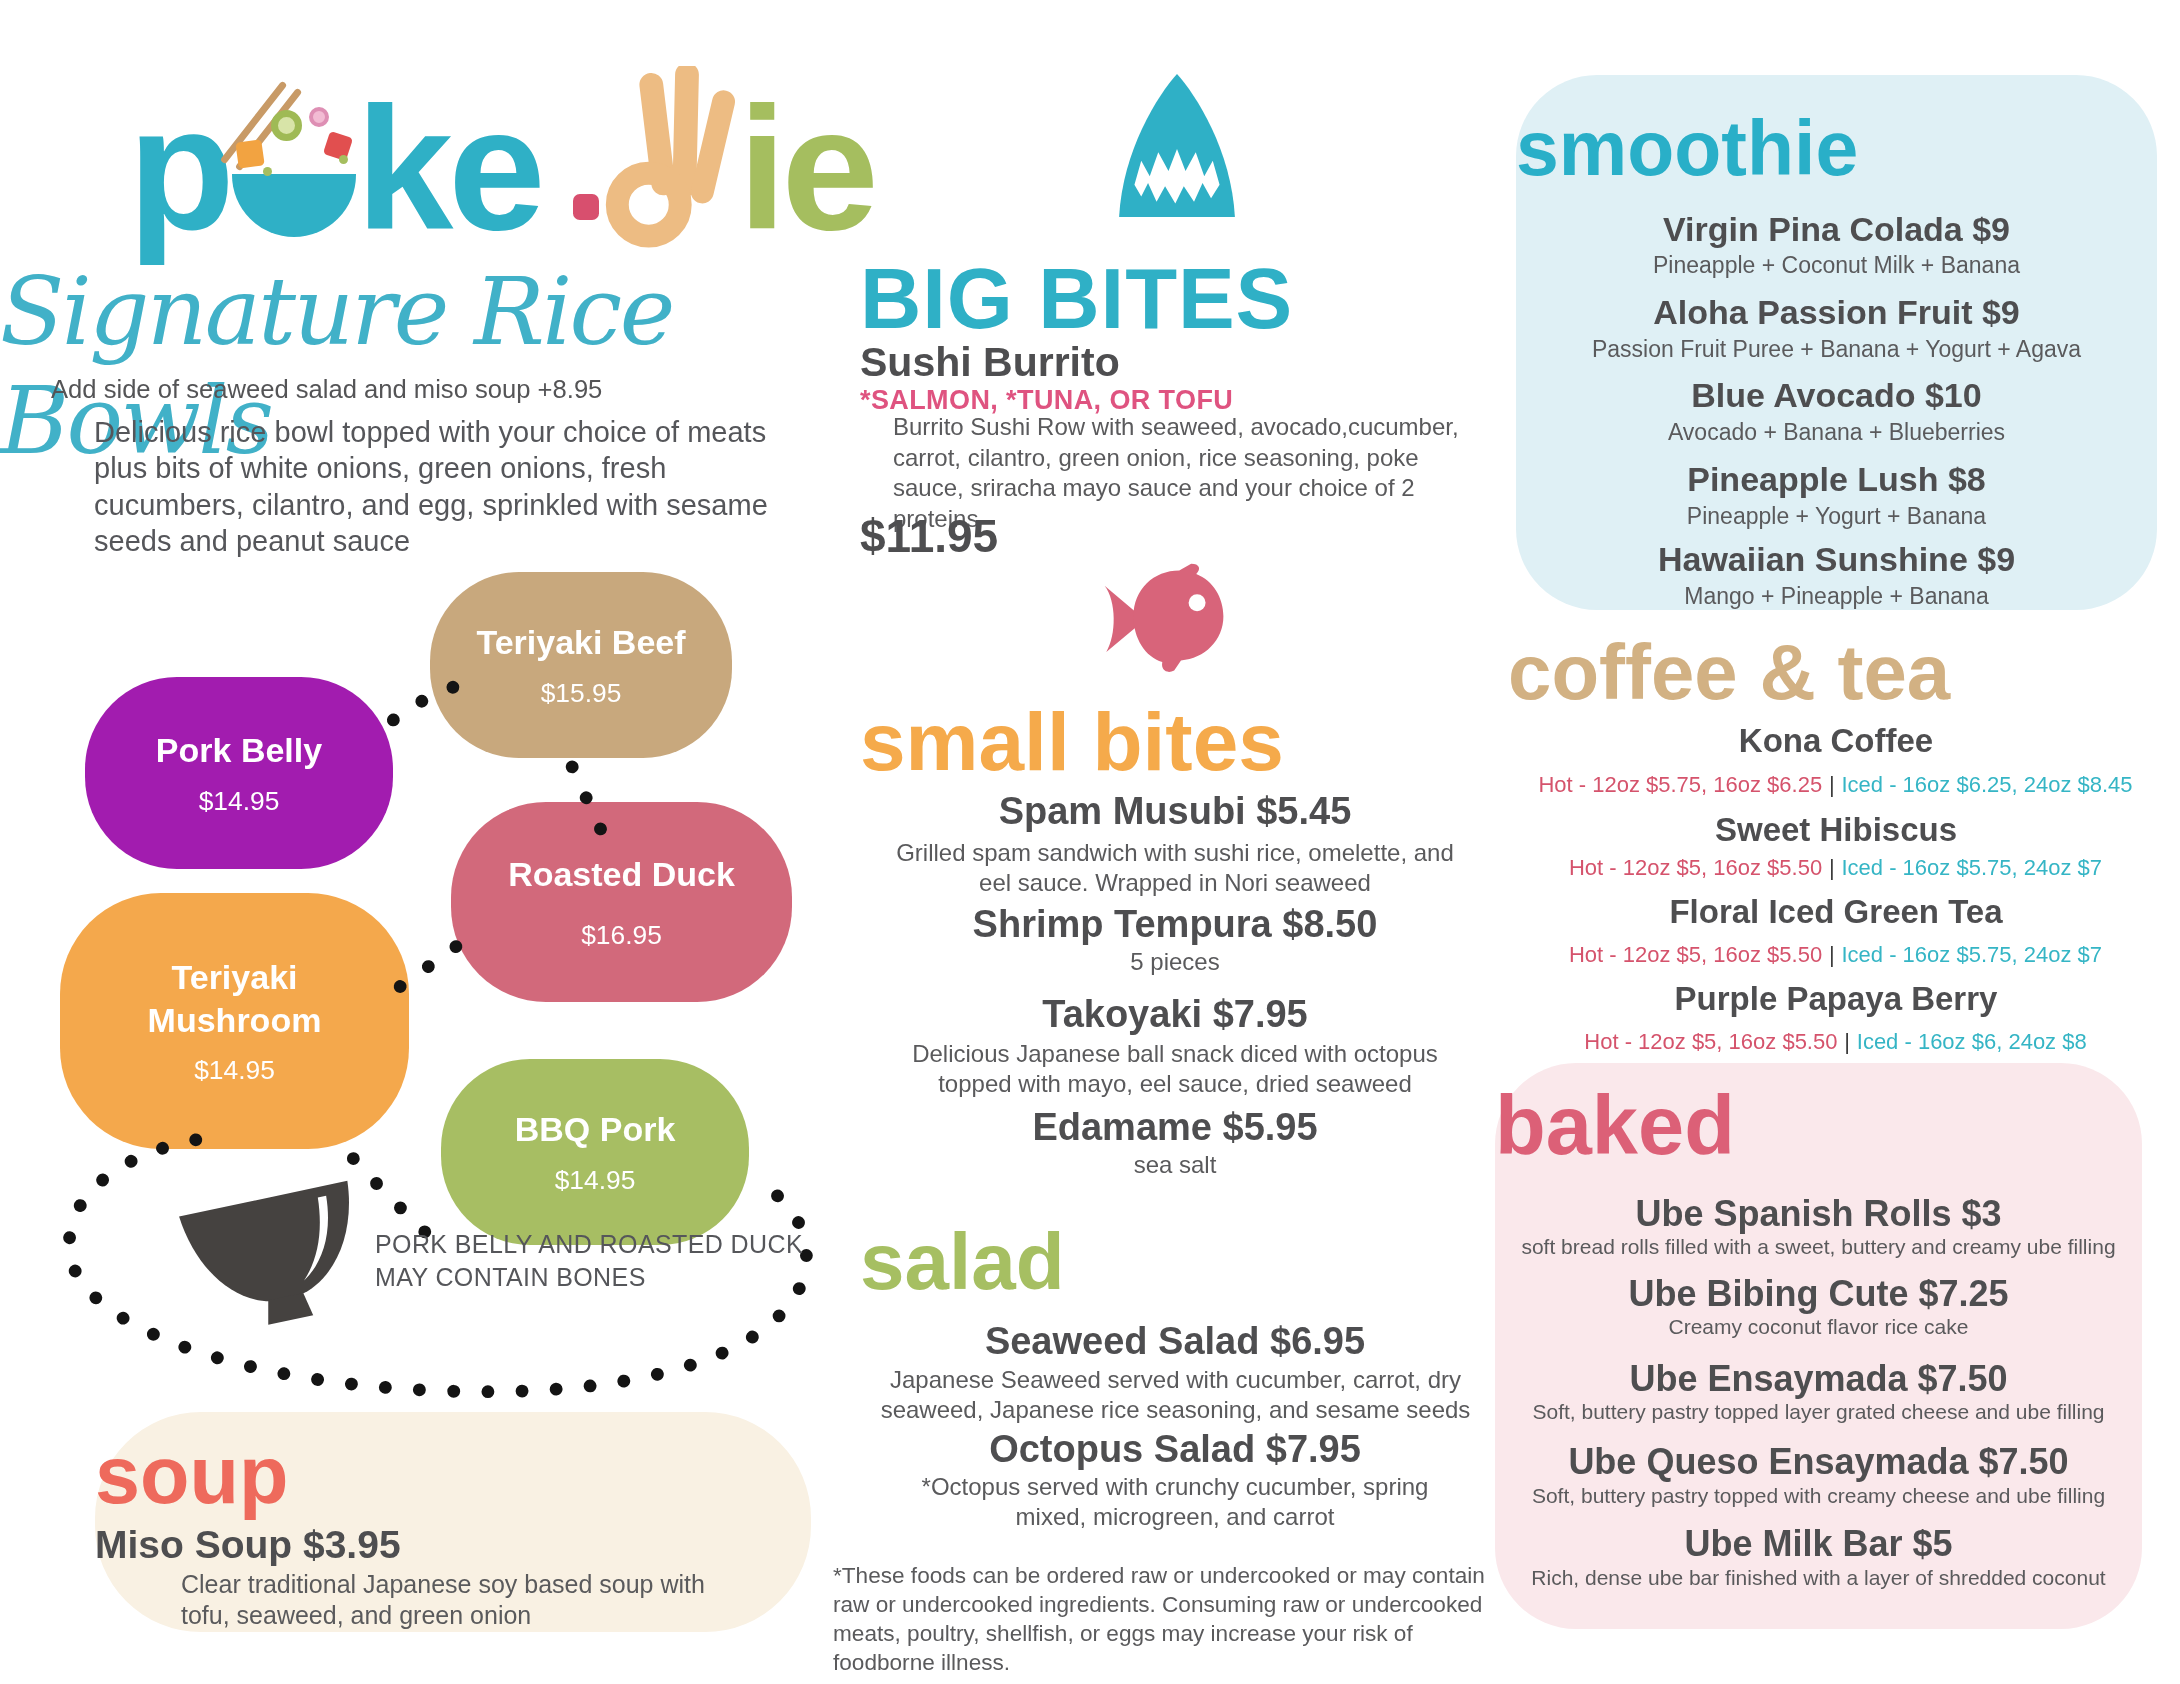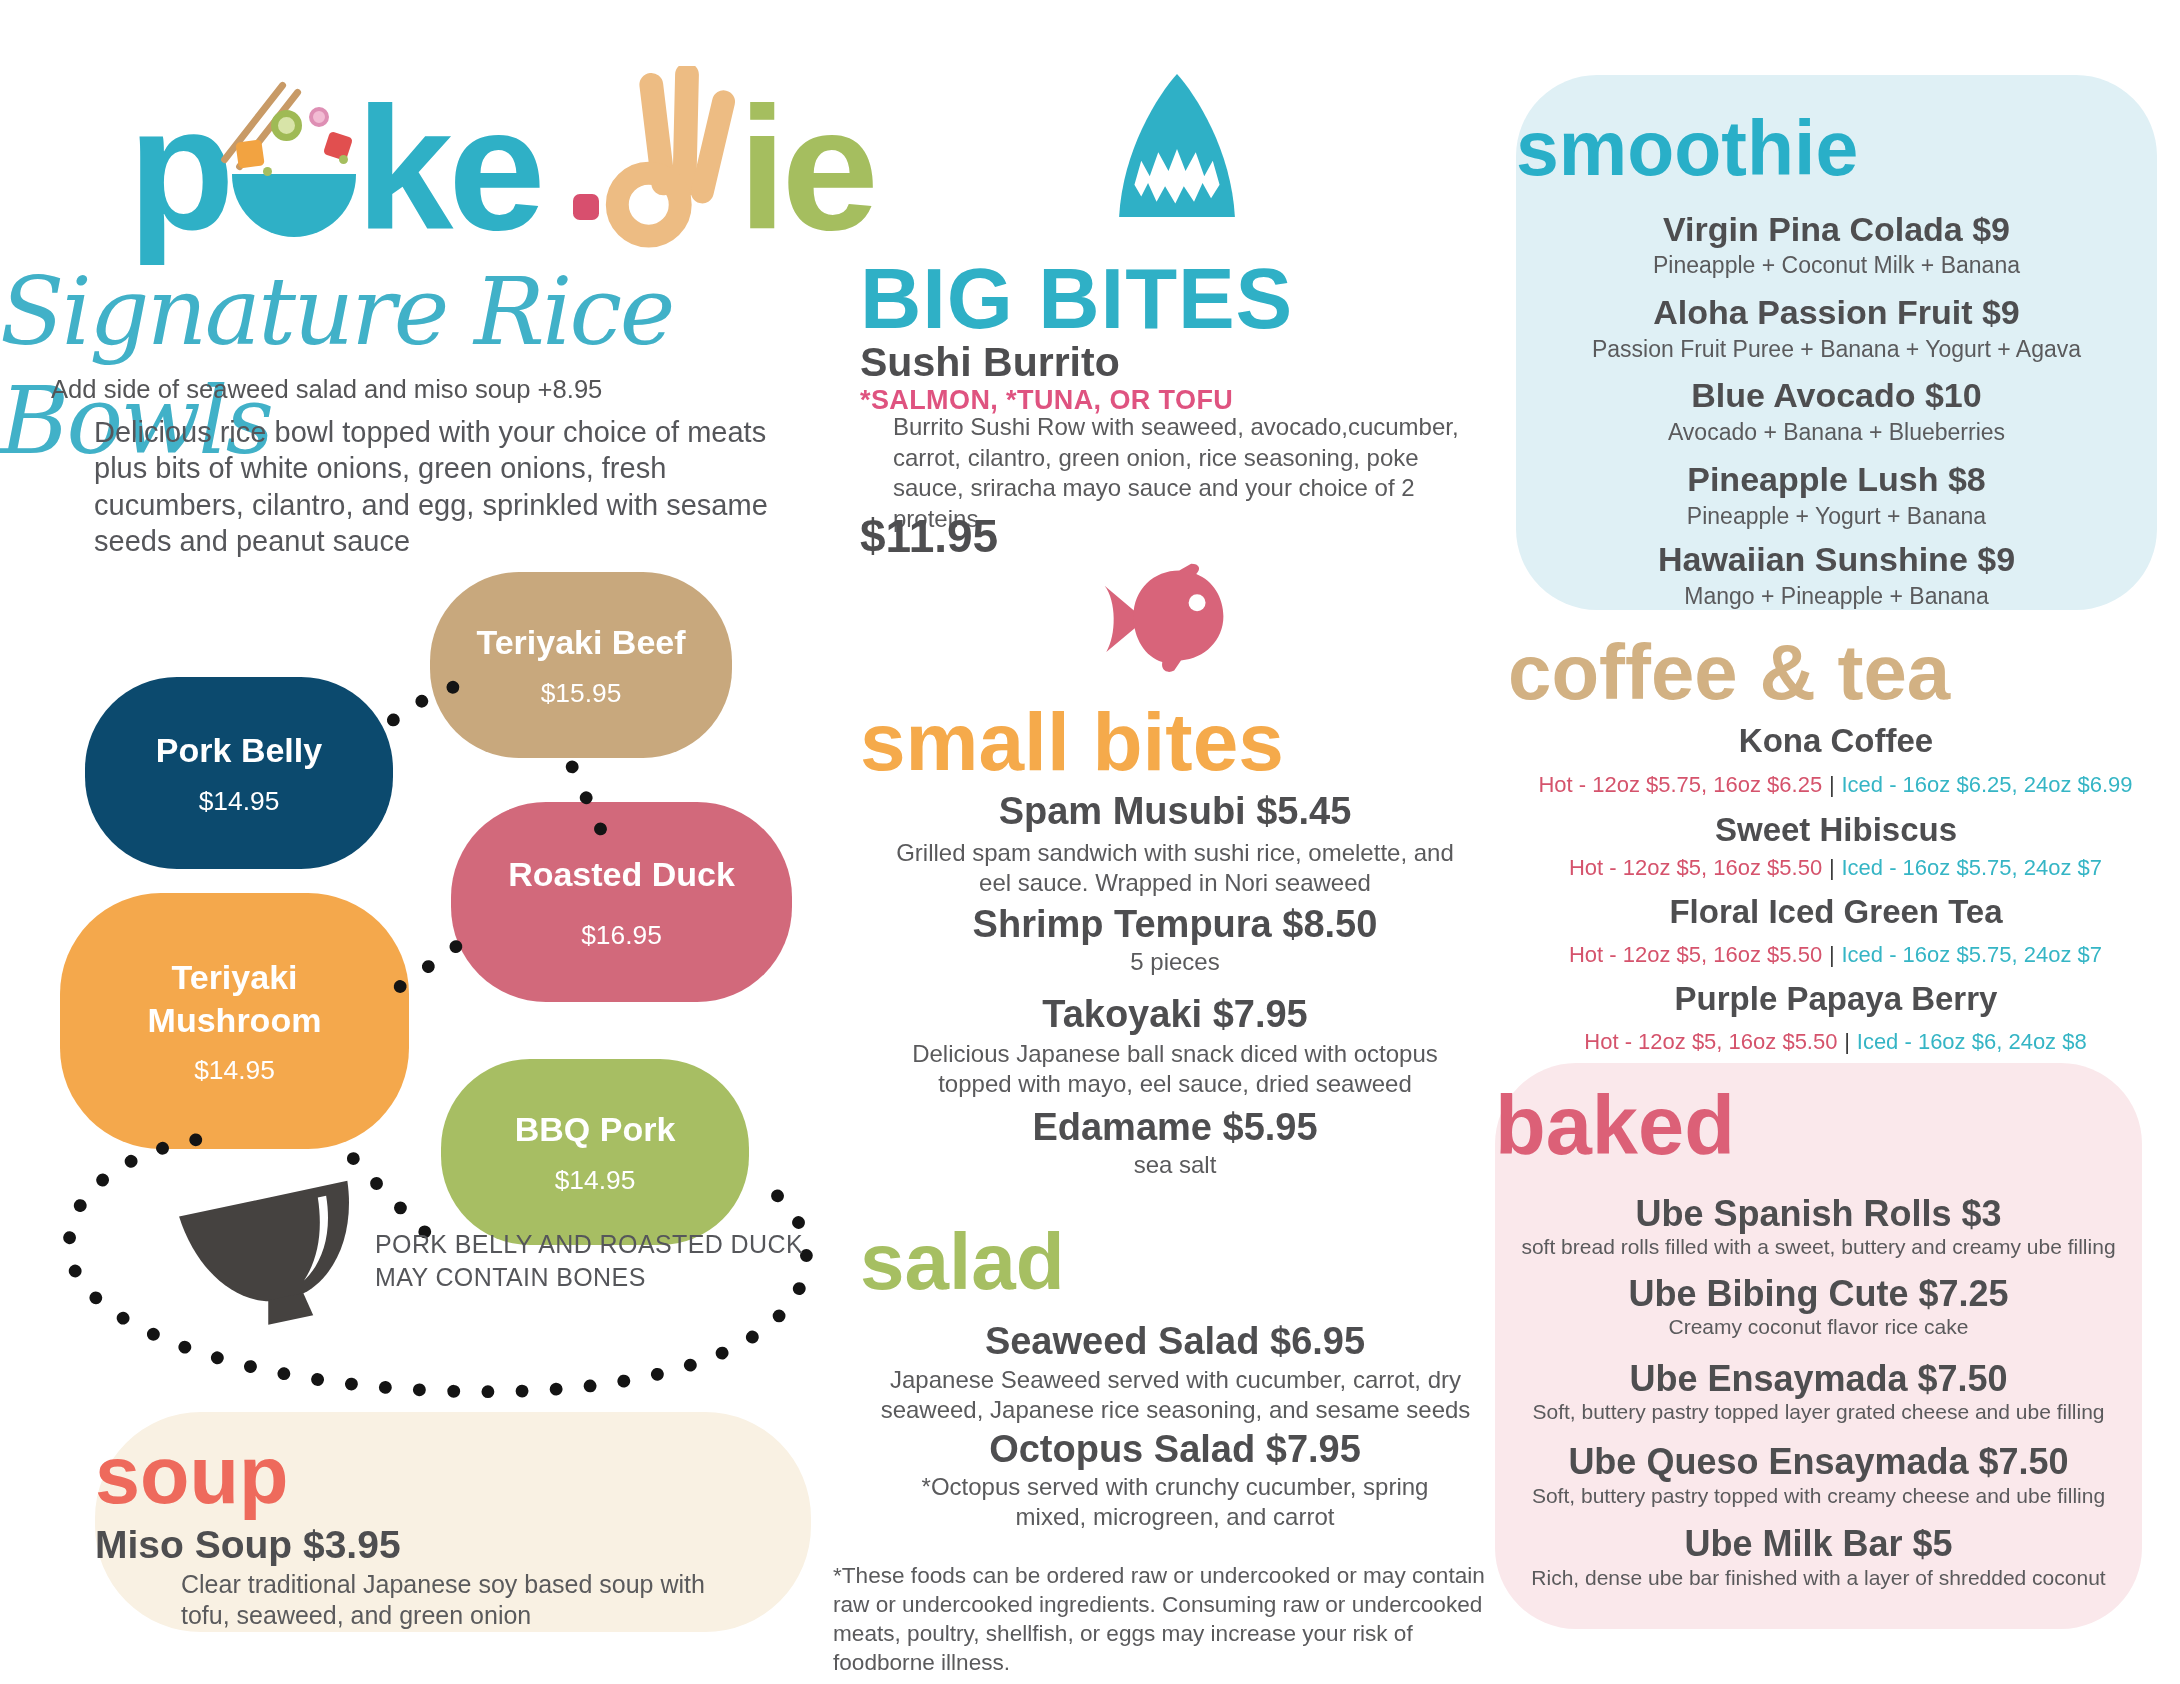--- a/index.html
+++ b/index.html
@@ -29,21 +29,21 @@
 
   #tagline { left:0; top:257px; width:911px; font-family:"DejaVu Serif", serif; font-style:italic;
              font-size:94px; color:#41B1C8; letter-spacing:-2.6px; }
   #addside { left:51px; top:375px; width:877px; font-size:25.6px; color:#545456; }
   #rice-desc { left:94px; top:414px; width:724px; font-size:29px; font-weight:normal; color:#55565A; line-height:1.25; }
 
   .bubble { position:absolute; display:flex; flex-direction:column; align-items:center; justify-content:center; }
   .bubble .b-name { color:#fff; font-weight:bold; font-size:34px; line-height:1.25; text-align:center; }
   .bubble .b-price { color:#fff; font-size:26.4px; margin-top:13.6px; text-align:center; }
   #bubble-0 { left:430px; top:572px; width:302px; height:186px; background:#C8A87D; border-radius:89px; }
-  #bubble-1 { left:85px; top:677px; width:308px; height:192px; background:#0c4a6e; border-radius:92px; }
+  #bubble-1 { left:85px; top:677px; width:308px; height:192px; background:#a21caf; border-radius:92px; }
   #bubble-2 { left:451px; top:802px; width:341px; height:200px; background:#D2697B; border-radius:95px;gap:10px; }
   #bubble-3 { left:60px;  top:893px; width:349px; height:256px; background:#F4A84C; border-radius:101px; }
   #bubble-3 .b-name { width:256px; }
   #bubble-4 { left:441px; top:1059px; width:308px; height:186px; background:#A7BE63; border-radius:89px; }
 
   #left-art { left:51px; top:528px; }
   #bones-note { left:375px; top:1228px; width:443px; font-size:25px; color:#55565A; line-height:1.3; letter-spacing:0.4px; }
 
   #soup-box { left:95px; top:1412px; width:716px; height:220px; background:#F9F1E3; border-radius:106px; }
   #soup-heading { left:95px; top:1429px; width:716px; font-size:81px; font-weight:bold; color:#EE6A5C; }
@@ -218,21 +218,21 @@
 <div id="smo2-name" class="sm-name">Blue Avocado $10</div>
 <div id="smo2-ing" class="sm-ing">Avocado + Banana + Blueberries</div>
 <div id="smo3-name" class="sm-name">Pineapple Lush $8</div>
 <div id="smo3-ing" class="sm-ing">Pineapple + Yogurt + Banana</div>
 <div id="smo4-name" class="sm-name">Hawaiian Sunshine $9</div>
 <div id="smo4-ing" class="sm-ing">Mango + Pineapple + Banana</div>
 
 <div id="coffee-heading" class="abs ctr">coffee &amp; tea</div>
 <div id="cf0-name" class="cf-name">Kona Coffee</div>
 <div id="cf0-line" class="cf-line">
-  <span class="cf-hot">Hot - 12oz $5.75, 16oz $6.25</span><span class="cf-sep">|</span><span class="cf-iced">Iced - 16oz $6.25, 24oz $6.99</span>
+  <span class="cf-hot">Hot - 12oz $5.75, 16oz $6.25</span><span class="cf-sep">|</span><span class="cf-iced">Iced - 16oz $6.25, 24oz $8.45</span>
 </div>
 <div id="cf1-name" class="cf-name">Sweet Hibiscus</div>
 <div id="cf1-line" class="cf-line">
   <span class="cf-hot">Hot - 12oz $5, 16oz $5.50</span><span class="cf-sep">|</span><span class="cf-iced">Iced - 16oz $5.75, 24oz $7</span>
 </div>
 <div id="cf2-name" class="cf-name">Floral Iced Green Tea</div>
 <div id="cf2-line" class="cf-line">
   <span class="cf-hot">Hot - 12oz $5, 16oz $5.50</span><span class="cf-sep">|</span><span class="cf-iced">Iced - 16oz $5.75, 24oz $7</span>
 </div>
 <div id="cf3-name" class="cf-name">Purple Papaya Berry</div>

